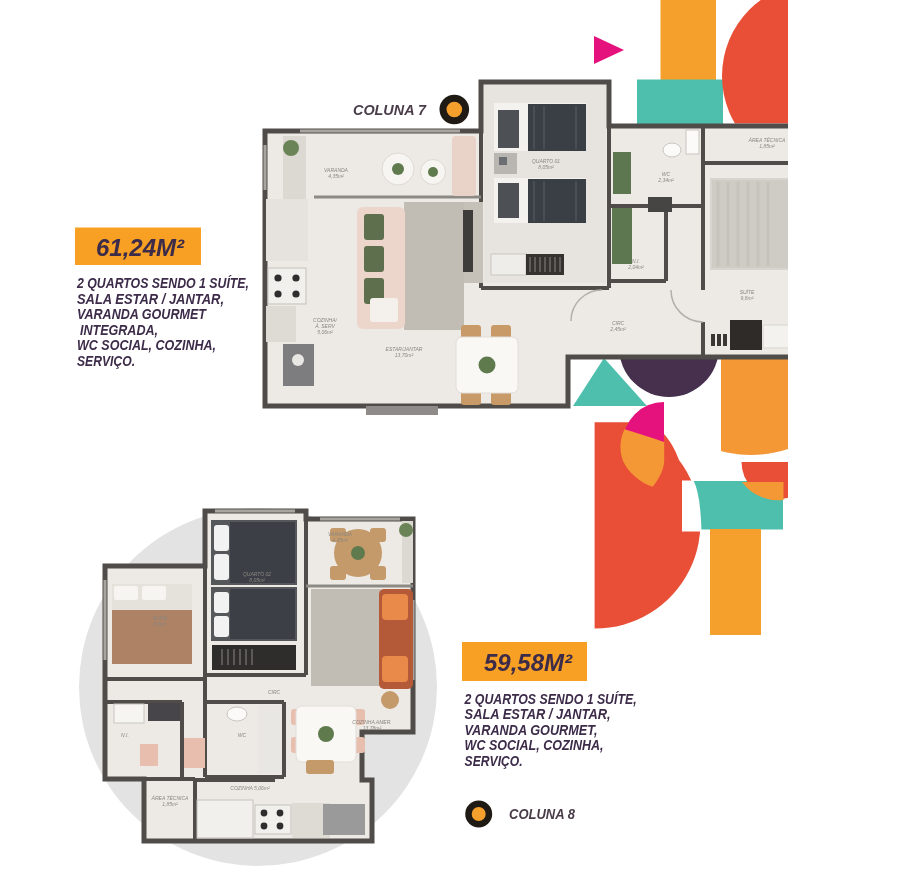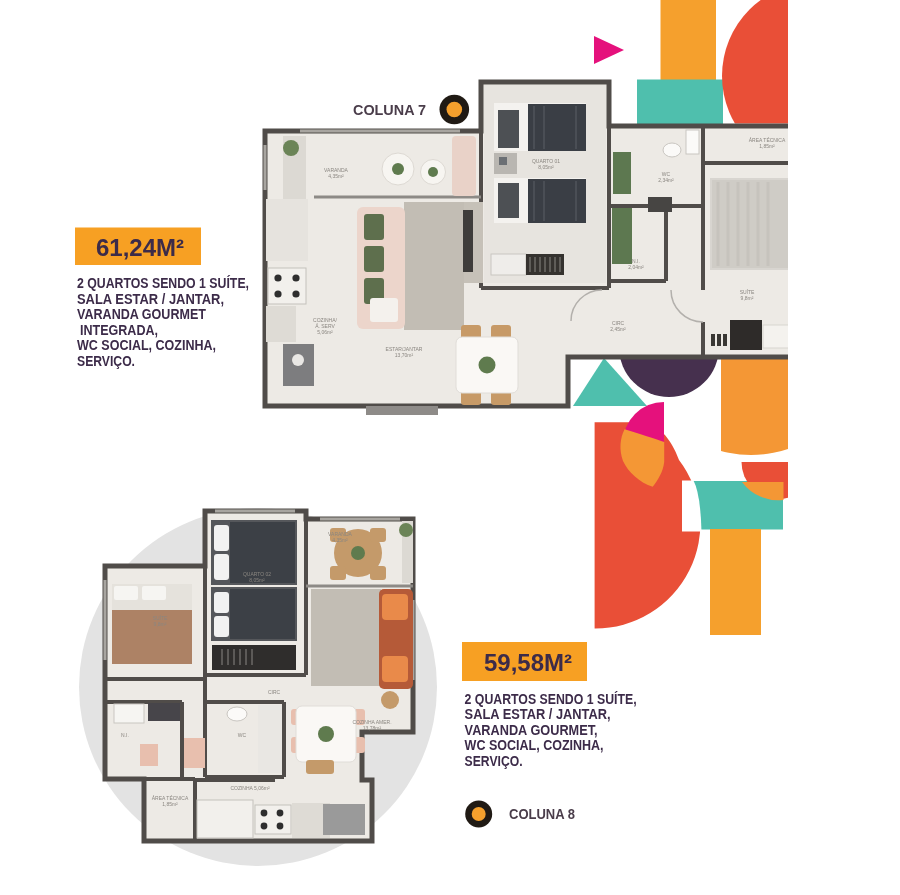--- a/index.html
+++ b/index.html
@@ -1,16 +1,16 @@
 <!DOCTYPE html>
 <html><head>
 <meta charset="utf-8">
 <style>
 html,body{margin:0;padding:0;background:#ffffff;}
-#page{position:relative;width:788px;height:895px;overflow:hidden;font-family:"Liberation Sans",sans-serif;}
+#page{position:relative;width:788px;height:895px;overflow:hidden;font-family:"Liberation Sans",sans-serif;font-style:italic;}
 svg{display:block;}
 </style>
 </head>
 <body>
 <div id="page">
 <svg width="900" height="895" viewBox="0 0 900 895">
 <defs>
 <clipPath id="clipRedQ">
           <rect x="650" y="0" width="175.4" height="123.6"></rect>
         </clipPath>

